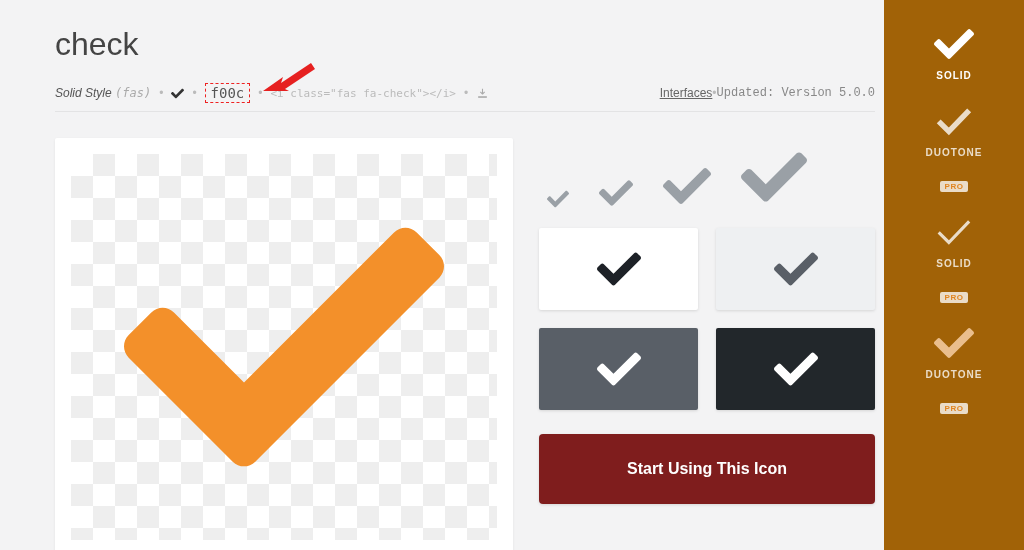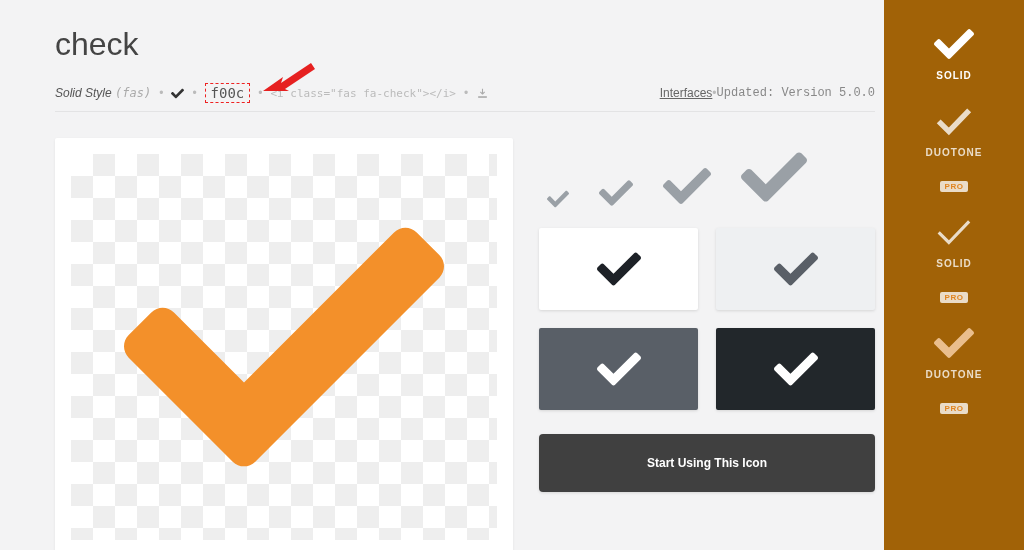--- a/index.html
+++ b/index.html
@@ -126,24 +126,24 @@
     box-shadow: 0 1px 3px rgba(0,0,0,0.12);
     border-radius: 2px;
   }
   .card svg { width: 44px; height: 44px; display: block; }
   .card-white { background: #fff; }
   .card-light { background: #eef0f2; }
   .card-gray  { background: #595f67; }
   .card-dark  { background: #22272b; }
   .cta {
     margin-top: 6px;
-    height: 58px;
-    background: #404040;
+    height: 70px;
+    background: #7f1d1d;
     color: #fff;
-    font-size: 12px;
+    font-size: 16px;
     font-weight: 600;
     border: none;
     border-radius: 4px;
     cursor: pointer;
     box-shadow: 0 1px 3px rgba(0,0,0,0.12);
   }
   .sidebar {
     position: absolute;
     right: 0; top: 0;
     width: 140px;

